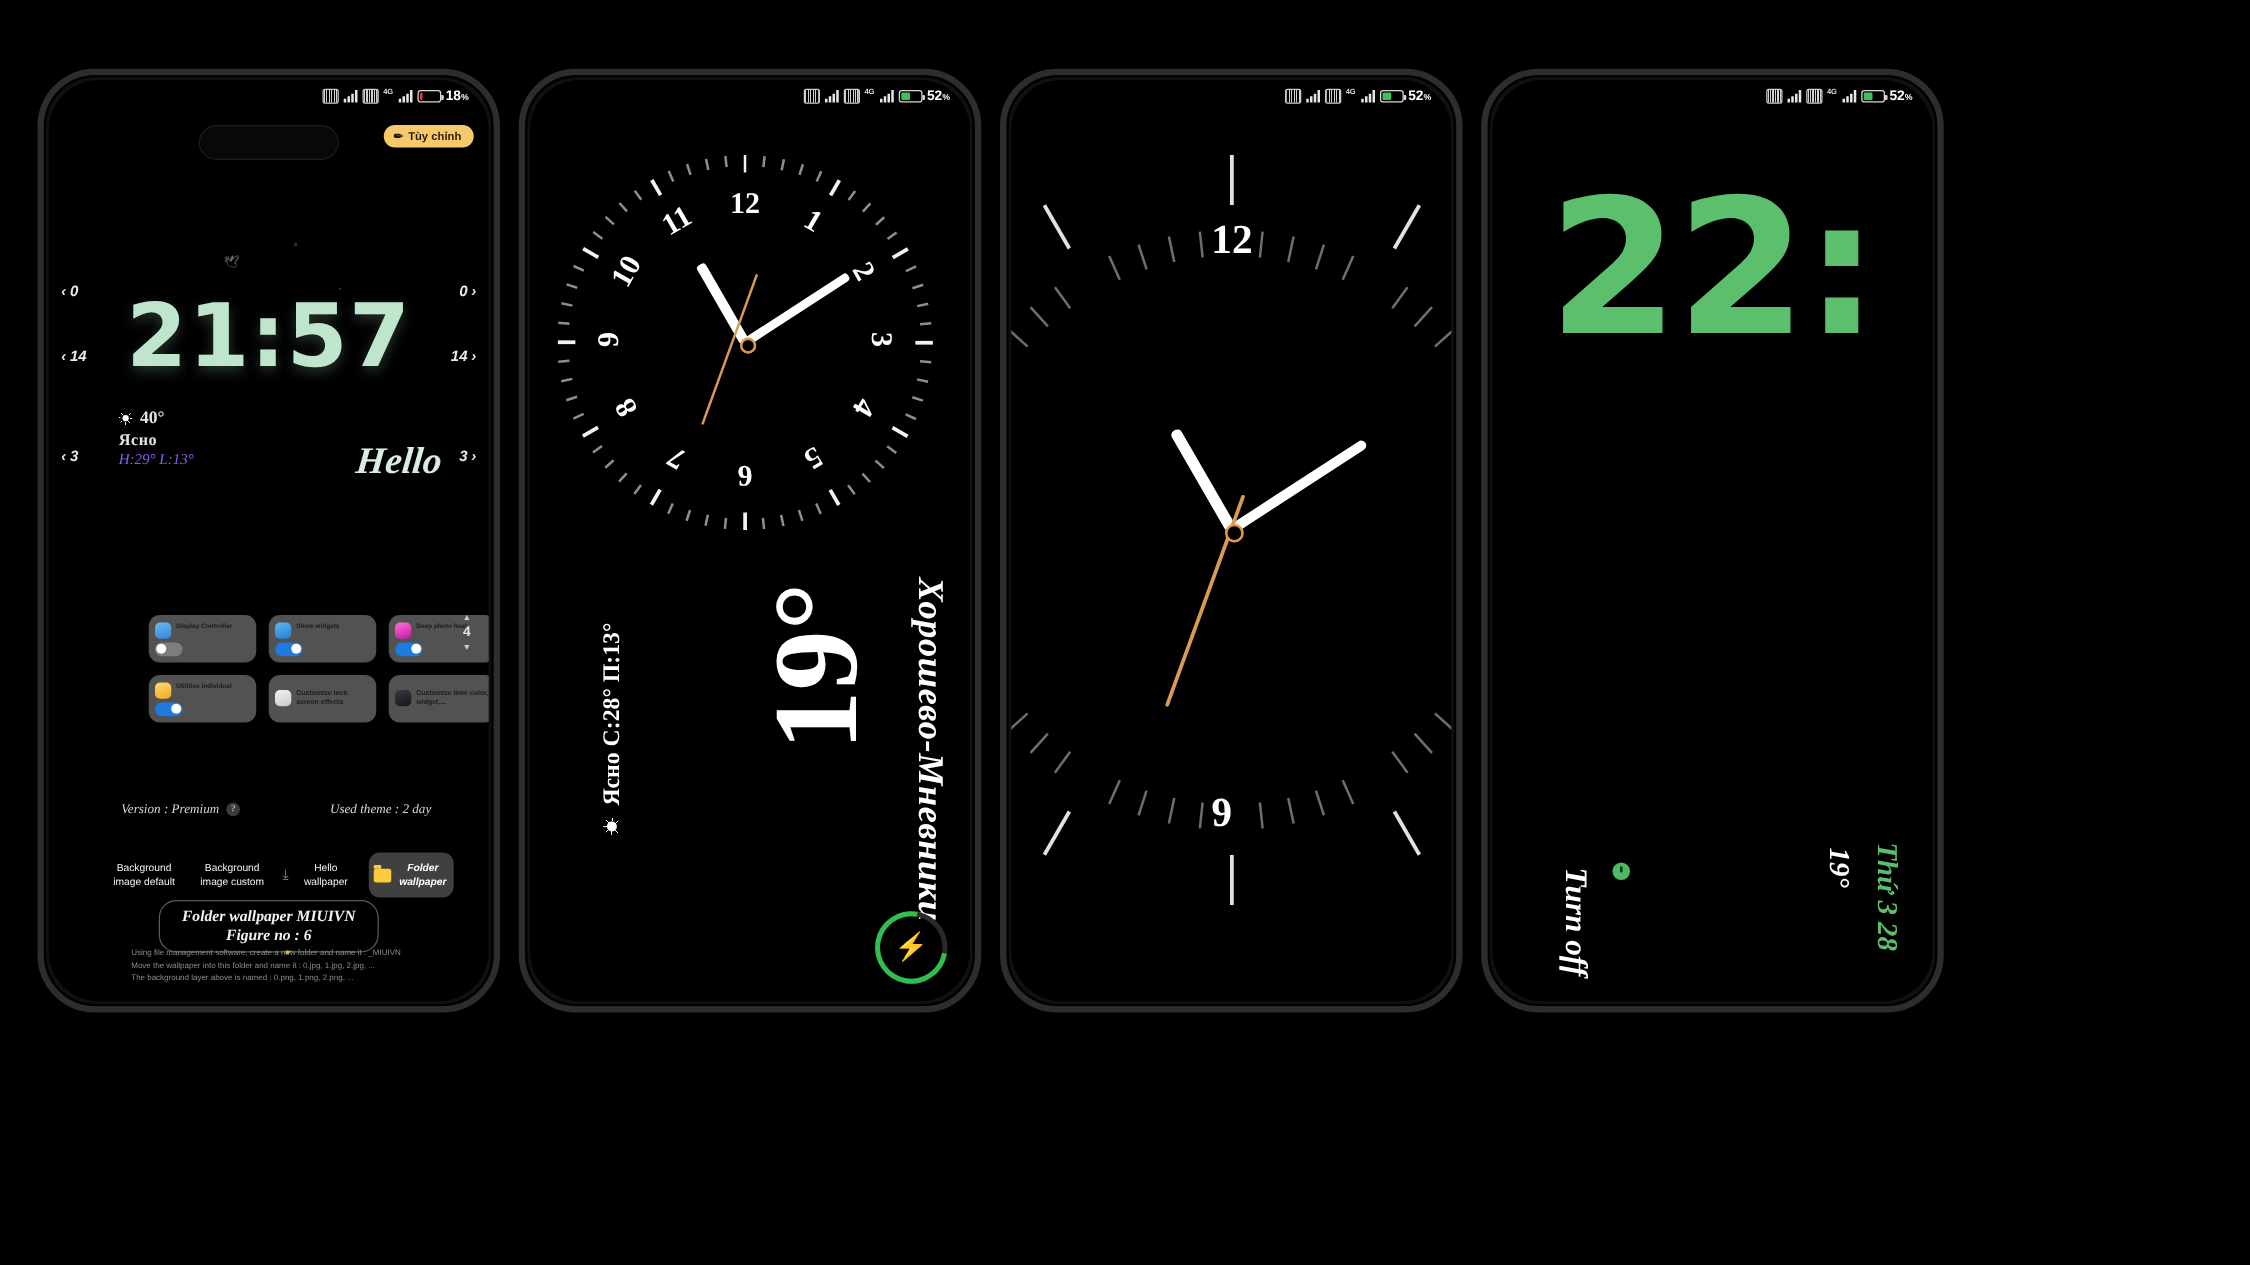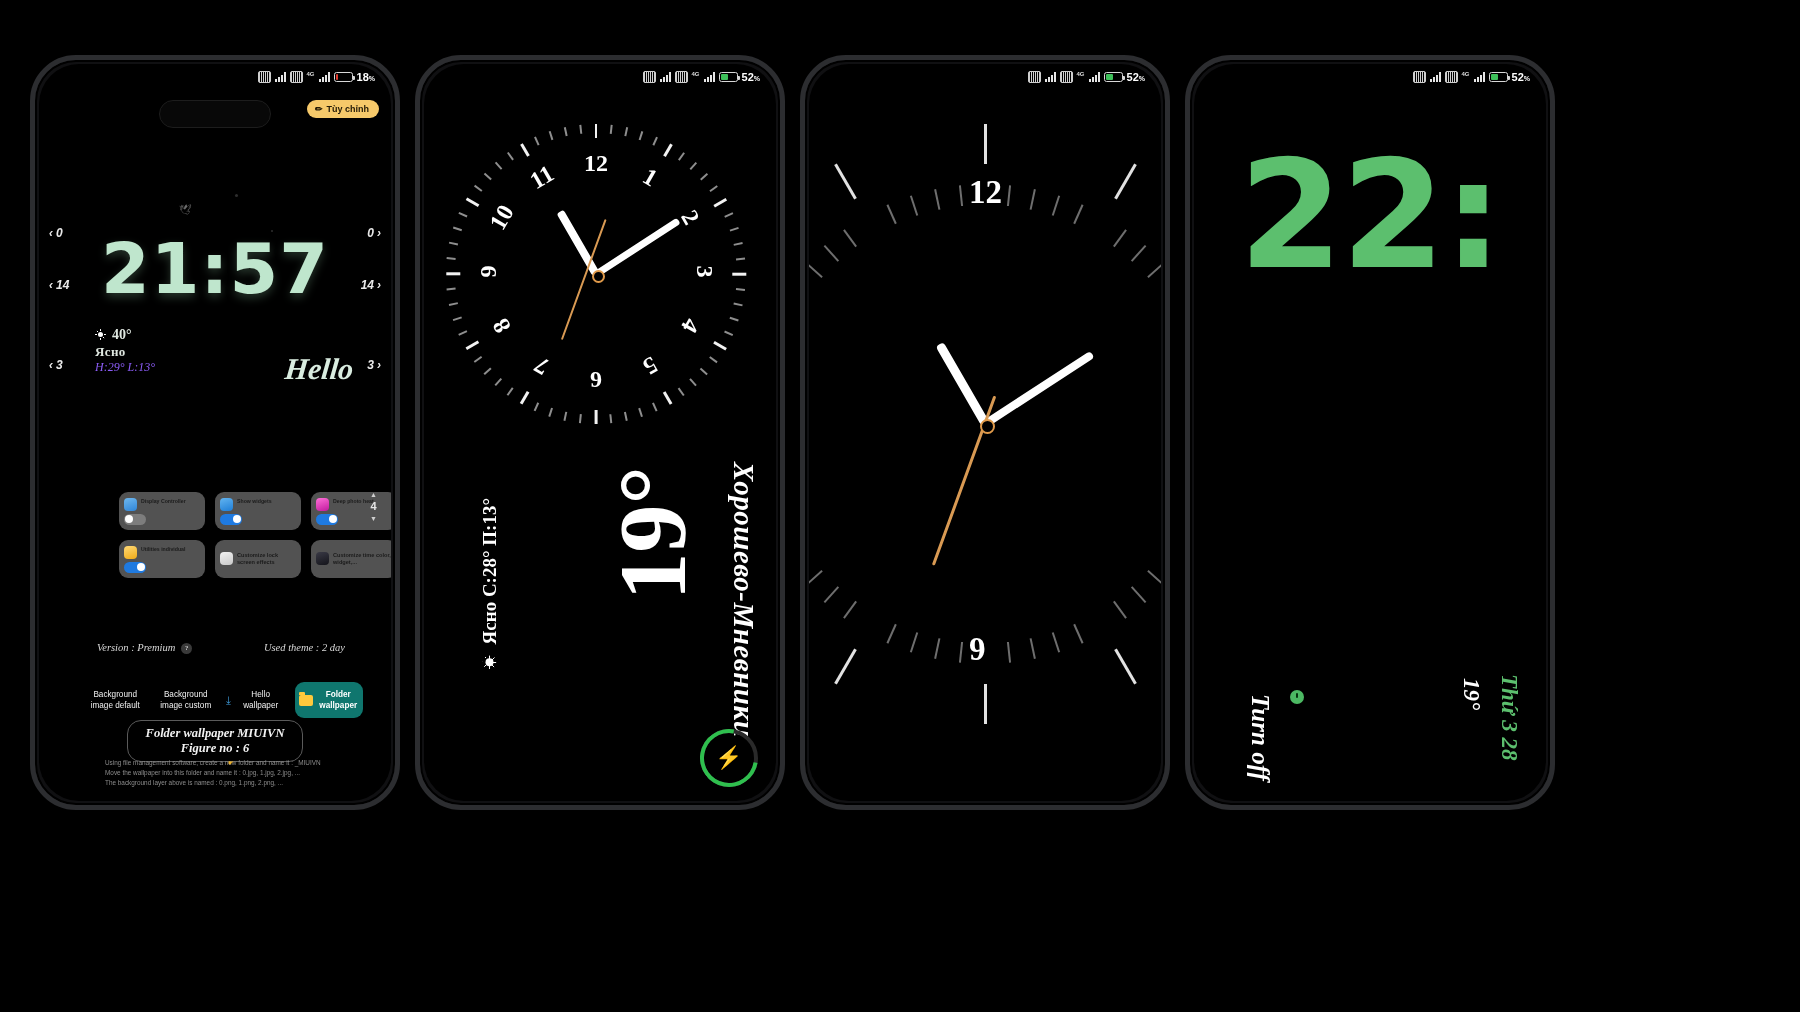--- a/index.html
+++ b/index.html
@@ -82,22 +82,22 @@
   .updown .n{font-size:11px;font-weight:700;color:#e6e6e6;}
 
   .verline{position:absolute;left:58px;right:46px;top:578px;display:flex;justify-content:space-between;
            color:#d8d8d8;font-family:"Liberation Serif",serif;font-style:italic;font-size:10.5px;}
   .qmark{display:inline-block;width:11px;height:11px;border-radius:50%;background:#3a3a3a;color:#fff;
          font-size:7px;text-align:center;line-height:11px;font-style:normal;margin-left:3px;vertical-align:1px;}
   .bgrow{position:absolute;left:44px;right:28px;top:618px;display:flex;align-items:center;gap:6px;}
   .bgbtn{flex:1;text-align:center;color:#f0f0f0;font-size:8.2px;line-height:1.35;padding:5px 2px;}
   .bgbtn.dl{display:flex;align-items:center;justify-content:center;gap:4px;}
   .dlico{color:#41a0e0;font-size:11px;}
-  .bgbtn.blue{background:#0f766e;border-radius:9px;color:#fff;display:flex;align-items:center;
-              justify-content:center;gap:5px;padding:7px 4px;font-weight:600;}
+  .bgbtn.blue{background:#404040;border-radius:9px;color:#fff;display:flex;align-items:center;
+              justify-content:center;gap:5px;padding:7px 4px;font-weight:600;font-style:italic;}
   .folder{width:14px;height:11px;border-radius:2px;background:#ffc93c;position:relative;flex:none;}
   .folder::before{content:"";position:absolute;top:-3px;left:0;width:6px;height:3px;background:#ffc93c;border-radius:1px 1px 0 0;}
   .pillbox{position:absolute;left:88px;right:88px;top:656px;border:1px solid #5a5a5a;border-radius:14px;
            text-align:center;padding:5px 0;color:#f2f2f2;font-family:"Liberation Serif",serif;
            font-style:italic;font-weight:700;font-size:12.5px;}
   .note{position:absolute;left:66px;right:40px;top:694px;color:#8c8c8c;font-size:6.4px;line-height:1.55;}
   .note .hand{color:#f0b429;margin-right:3px;}
 
   
   .dial{position:absolute;left:22px;top:60px;width:300px;height:300px;}

